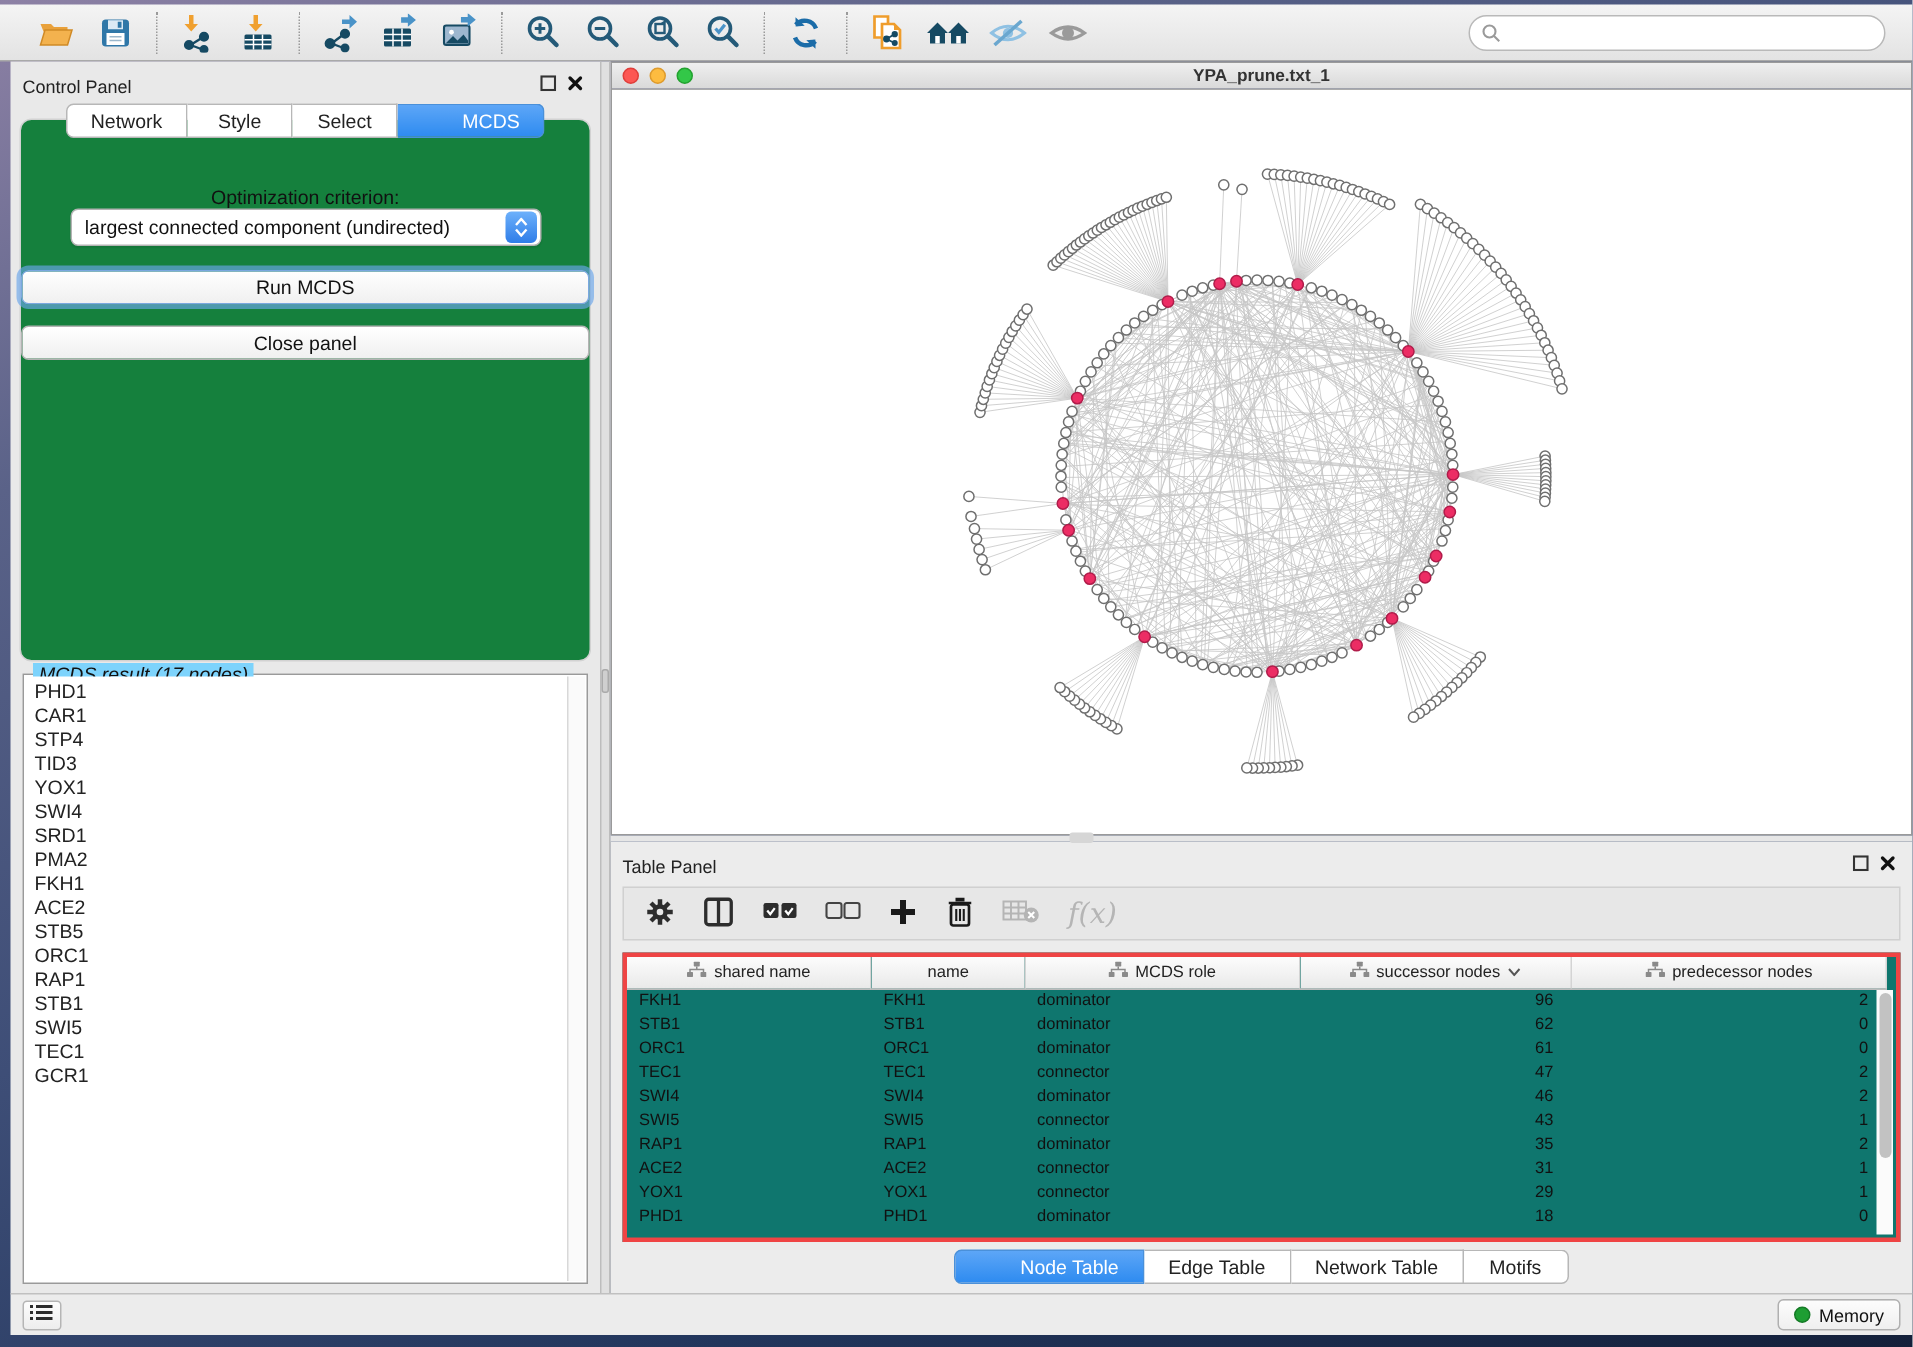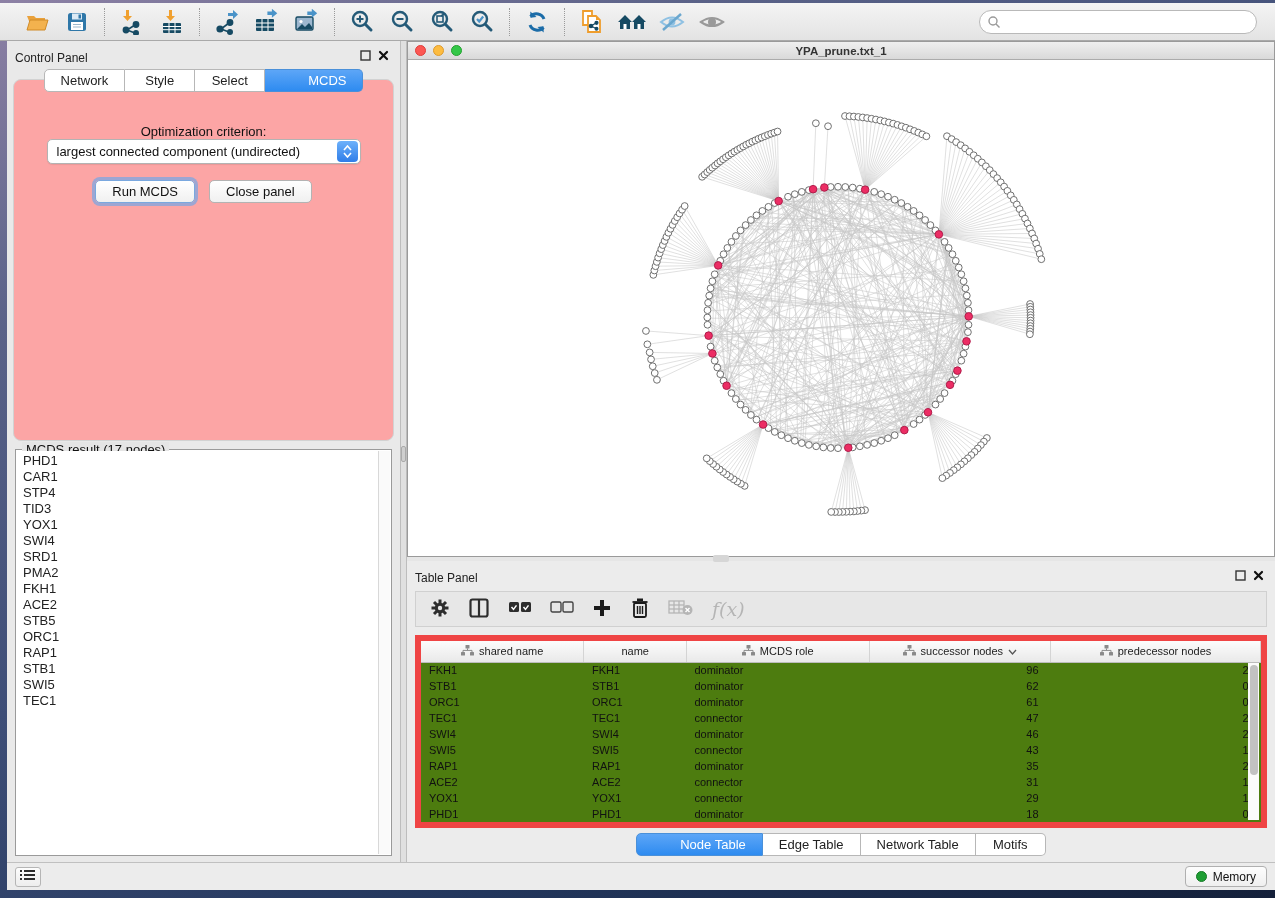--- a/index.html
+++ b/index.html
@@ -45,46 +45,46 @@
   .seg-tab {
     font-size:13px; padding:3px 16px; background:#fff; border:1px solid #b7b7b7; border-left:none;
     color:#222; min-width:70px; text-align:center;
   }
   .seg-tab:first-child { border-left:1px solid #b7b7b7; border-radius:5px 0 0 5px; }
   .seg-tab:last-child { border-radius:0 5px 5px 0; }
   .seg-tab.active { background:linear-gradient(#5da6f7,#2e8bf0); color:#fff; border-color:#4a90d9;padding-left:43px; }
 
   .cp-card {
     margin:-13px 6px 0 6px; padding-top:26px; height:362px;
-    background:#fca5a5; border:1px solid #d2d2d2; border-radius:8px;
+    background:#15803d; border:1px solid #d2d2d2; border-radius:8px;
   }
   .opt-label { text-align:center; font-size:13px; margin-top:18px; color:#111; }
   .select-box {
     margin:0 auto 0 auto; width:314px; height:25px; background:#fff;
     border:1px solid #b3b3b3; border-radius:5px; display:flex; align-items:center;
     box-shadow:0 1px 1px rgba(0,0,0,.08);
   }
   .select-value { flex:1; padding-left:9px; font-size:13px; color:#111; white-space:nowrap; overflow:hidden; }
   .select-stepper {
     width:21px; height:21px; margin-right:2px; border-radius:4px;
     background:linear-gradient(#6db1fb,#2f7de8); display:flex; flex-direction:column;
     align-items:center; justify-content:center; gap:1px;
   }
-  .btn-row { display:flex; justify-content:center; gap:14px; margin-top:16px; }
+  .btn-row { display:flex; justify-content:center; gap:14px; margin-top:16px;flex-direction:column; }
   .mac-btn {
     font-size:13px; padding:3px 16px; background:linear-gradient(#ffffff,#f0f0f0);
     border:1px solid #b3b3b3; border-radius:5px; color:#111;
   }
   .mac-btn.focused { box-shadow:0 0 0 3px rgba(106,166,235,.65); border-color:#7aa8df; }
 
   .result-box {
     margin:8px 8px 6px 8px; flex:1; border:1px solid #9a9a9a; position:relative; background:#fff;
   }
   .result-legend {
-    position:absolute; top:-8px; left:6px; background:#e5e5e5; padding:0 4px; font-size:13px; color:#111;
+    position:absolute; top:-8px; left:6px; background:#7dd3fc; padding:0 4px; font-size:13px; color:#111;font-style:italic;
   }
   .result-list { position:absolute; inset:1px 13px 1px 1px; background:#fff; overflow:hidden;
     font-size:13px; line-height:16px; padding:2px 0 0 6px; }
   .result-scrollbar { position:absolute; top:1px; bottom:1px; right:1px; width:12px;
     background:#fafafa; border-left:1px solid #d8d8d8; }
 
   
   .v-splitter { width:7px; background:#e0e0e0; border-left:1px solid #bdbdbd; border-right:1px solid #bdbdbd; position:relative; }
   .v-splitter .handle { position:absolute; top:405px; left:0; width:5px; height:16px; background:#cfcfcf; border:1px solid #aaa; border-radius:2px; }
   .h-splitter { height:4px; background:#e6e6e6; position:relative; }
@@ -107,21 +107,21 @@
   .net-canvas { flex:1; background:#fff; }
 
   .table-panel { flex:1; background:#ececec; display:flex; flex-direction:column; }
   .tp-toolbar {
     margin:6px 8px 0 8px; height:36px; background:#e7e7e7; border:1px solid #d0d0d0;
     display:flex; align-items:center; gap:18px; padding:0 14px;
   }
   .tp-btn { border:none; background:transparent; display:flex; align-items:center; }
   .fx-label { font-size:19px; font-style:italic; color:#b5b5b5; font-family:"DejaVu Serif",serif; }
 
-  .tbl-wrap { margin:8px 8px 0 8px; flex:1; background:#4d7c0f; border:6px solid #ef4444; position:relative; overflow:hidden; }
+  .tbl-wrap { margin:8px 8px 0 8px; flex:1; background:#0f766e; border:3px solid #ef4444; position:relative; overflow:hidden; }
   table.tbl { border-collapse:collapse; width:840px; table-layout:fixed; }
   .tbl th {
     height:21px; font-size:11px; font-weight:normal; color:#222;
     background:linear-gradient(#fcfcfc,#e9e9e9); border-bottom:1px solid #bcbcbc; border-right:1px solid #d4d4d4;
     text-align:center; white-space:nowrap; overflow:hidden;
   }
   .tbl th .th-inner { display:flex; align-items:center; justify-content:center; gap:5px; }
   .tbl th:nth-child(1){ width:132px; } .tbl th:nth-child(2){ width:83px; }
   .tbl th:nth-child(3){ width:148px; } .tbl th:nth-child(4){ width:147px; }
   .tbl th:nth-child(5){ width:170px; }
@@ -413,20 +413,21 @@
             <div>SRD1</div>
             <div>PMA2</div>
             <div>FKH1</div>
             <div>ACE2</div>
             <div>STB5</div>
             <div>ORC1</div>
             <div>RAP1</div>
             <div>STB1</div>
             <div>SWI5</div>
             <div>TEC1</div>
+            <div>GCR1</div>
           </div>
         <div class="result-scrollbar"></div>
       </div>
     </div>
 
     <div class="v-splitter">
         <div class="handle"></div>
       </div>
 
     <div class="right-col">

